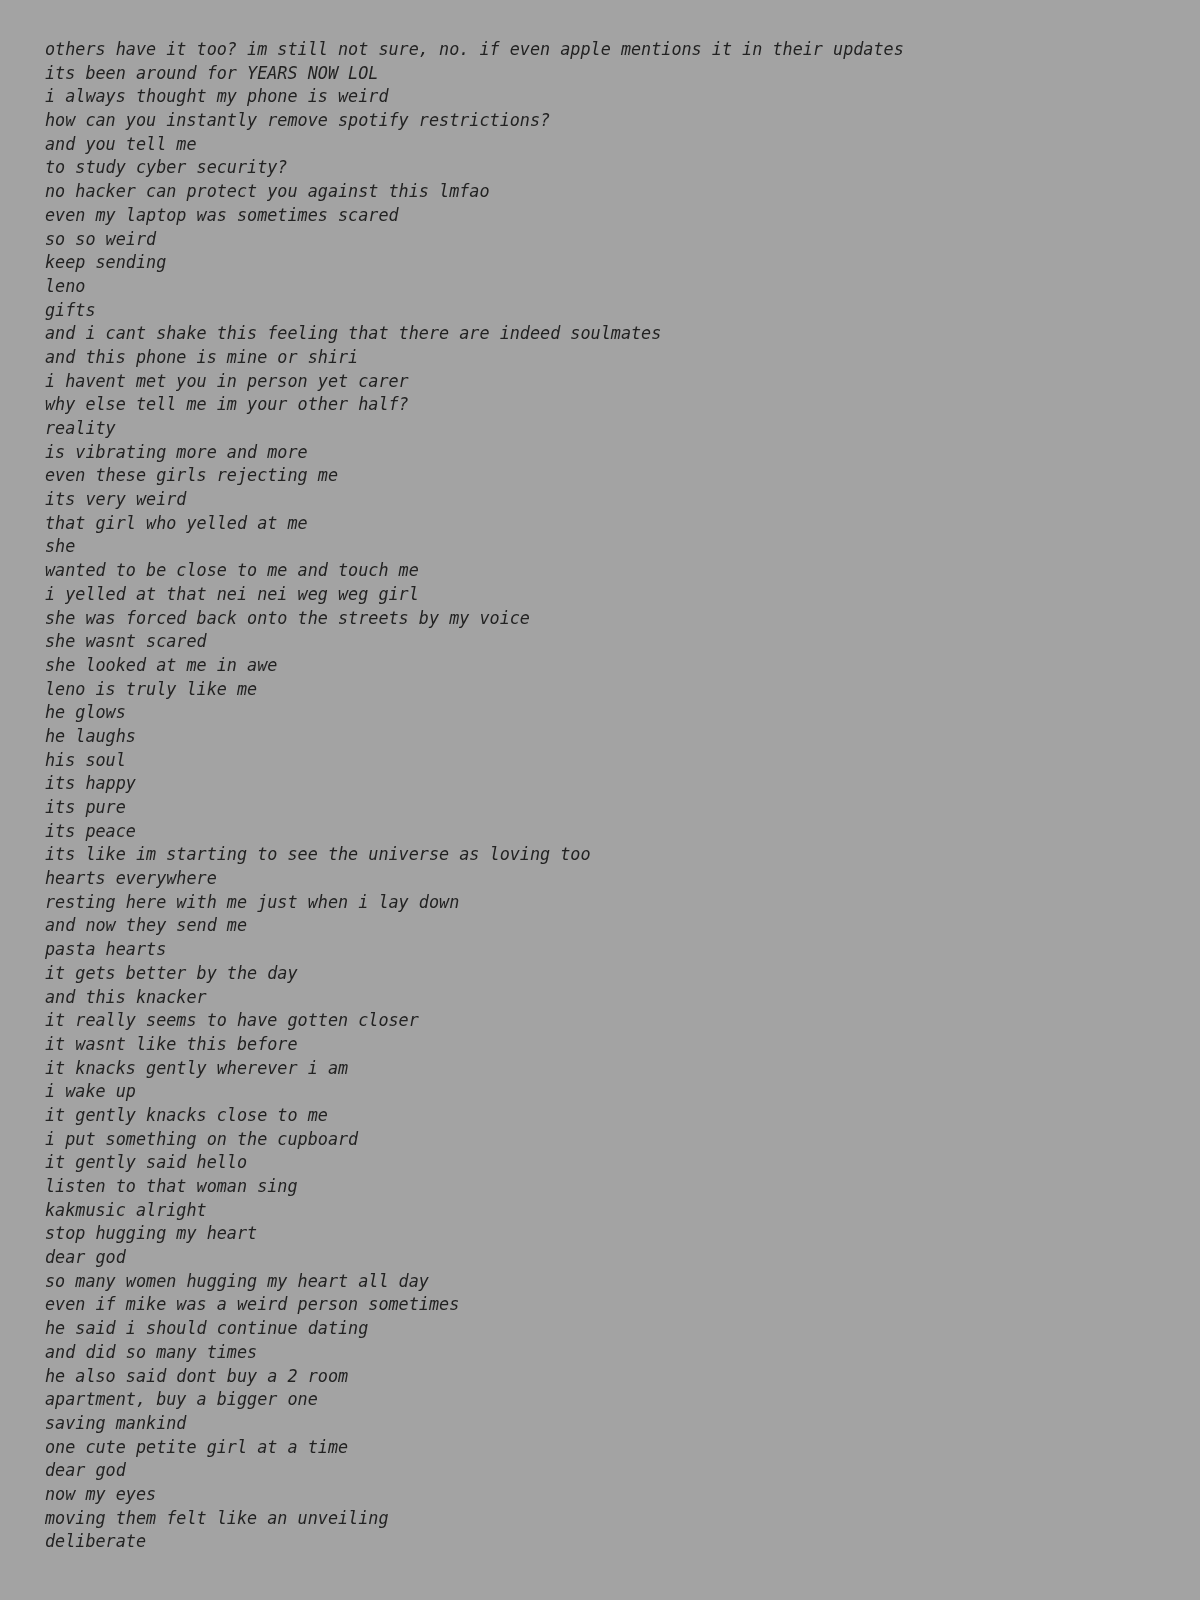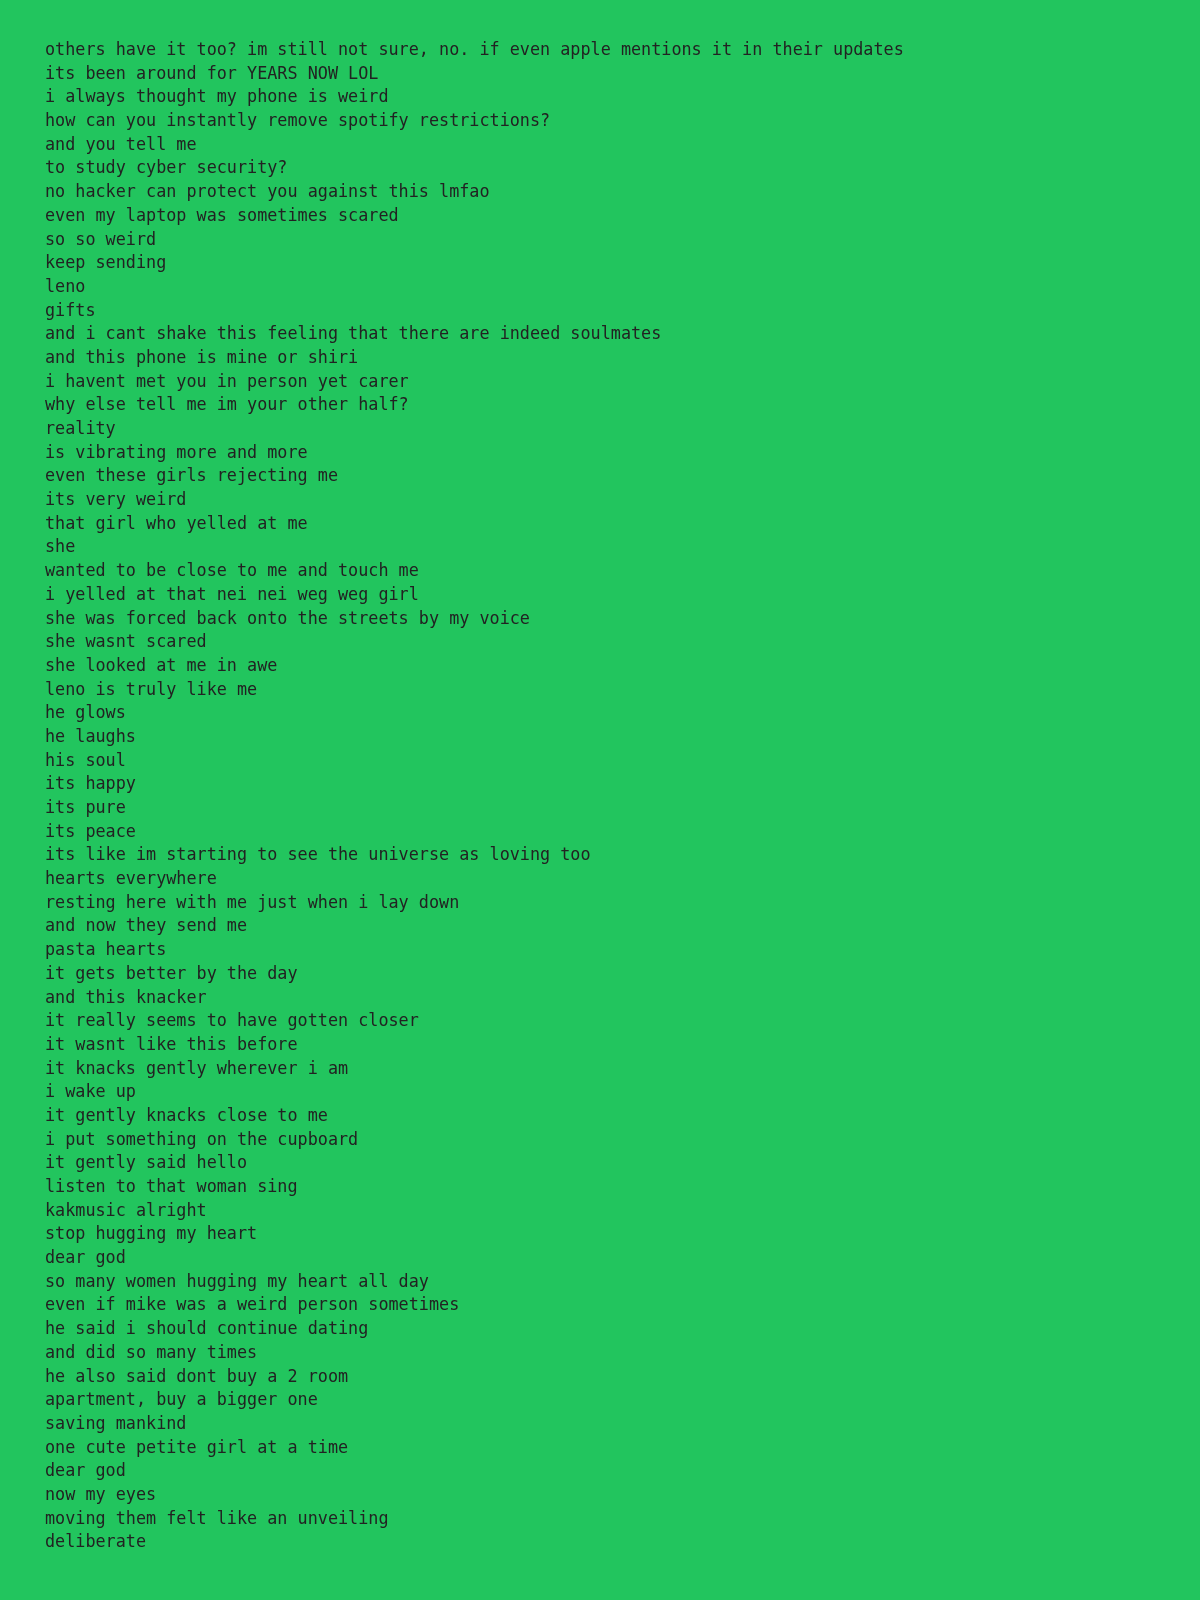--- a/index.html
+++ b/index.html
@@ -4,22 +4,23 @@
 <style>
   html, body {
     margin: 0;
     padding: 0;
     background: #ffffff;
   }
   .page {
     position: relative;
     width: 1200px;
     height: 1600px;
-    background: #22c55e;
+    background: #a3a3a3;
     overflow: hidden;
+    font-style: italic;
   }
   .lines {
     position: absolute;
     left: 45px;
     top: 38px;
     font-family: "DejaVu Sans Mono", "Liberation Mono", monospace;
     font-size: 16.8px;
     line-height: 23.7px;
     color: #222222;
     white-space: pre;

